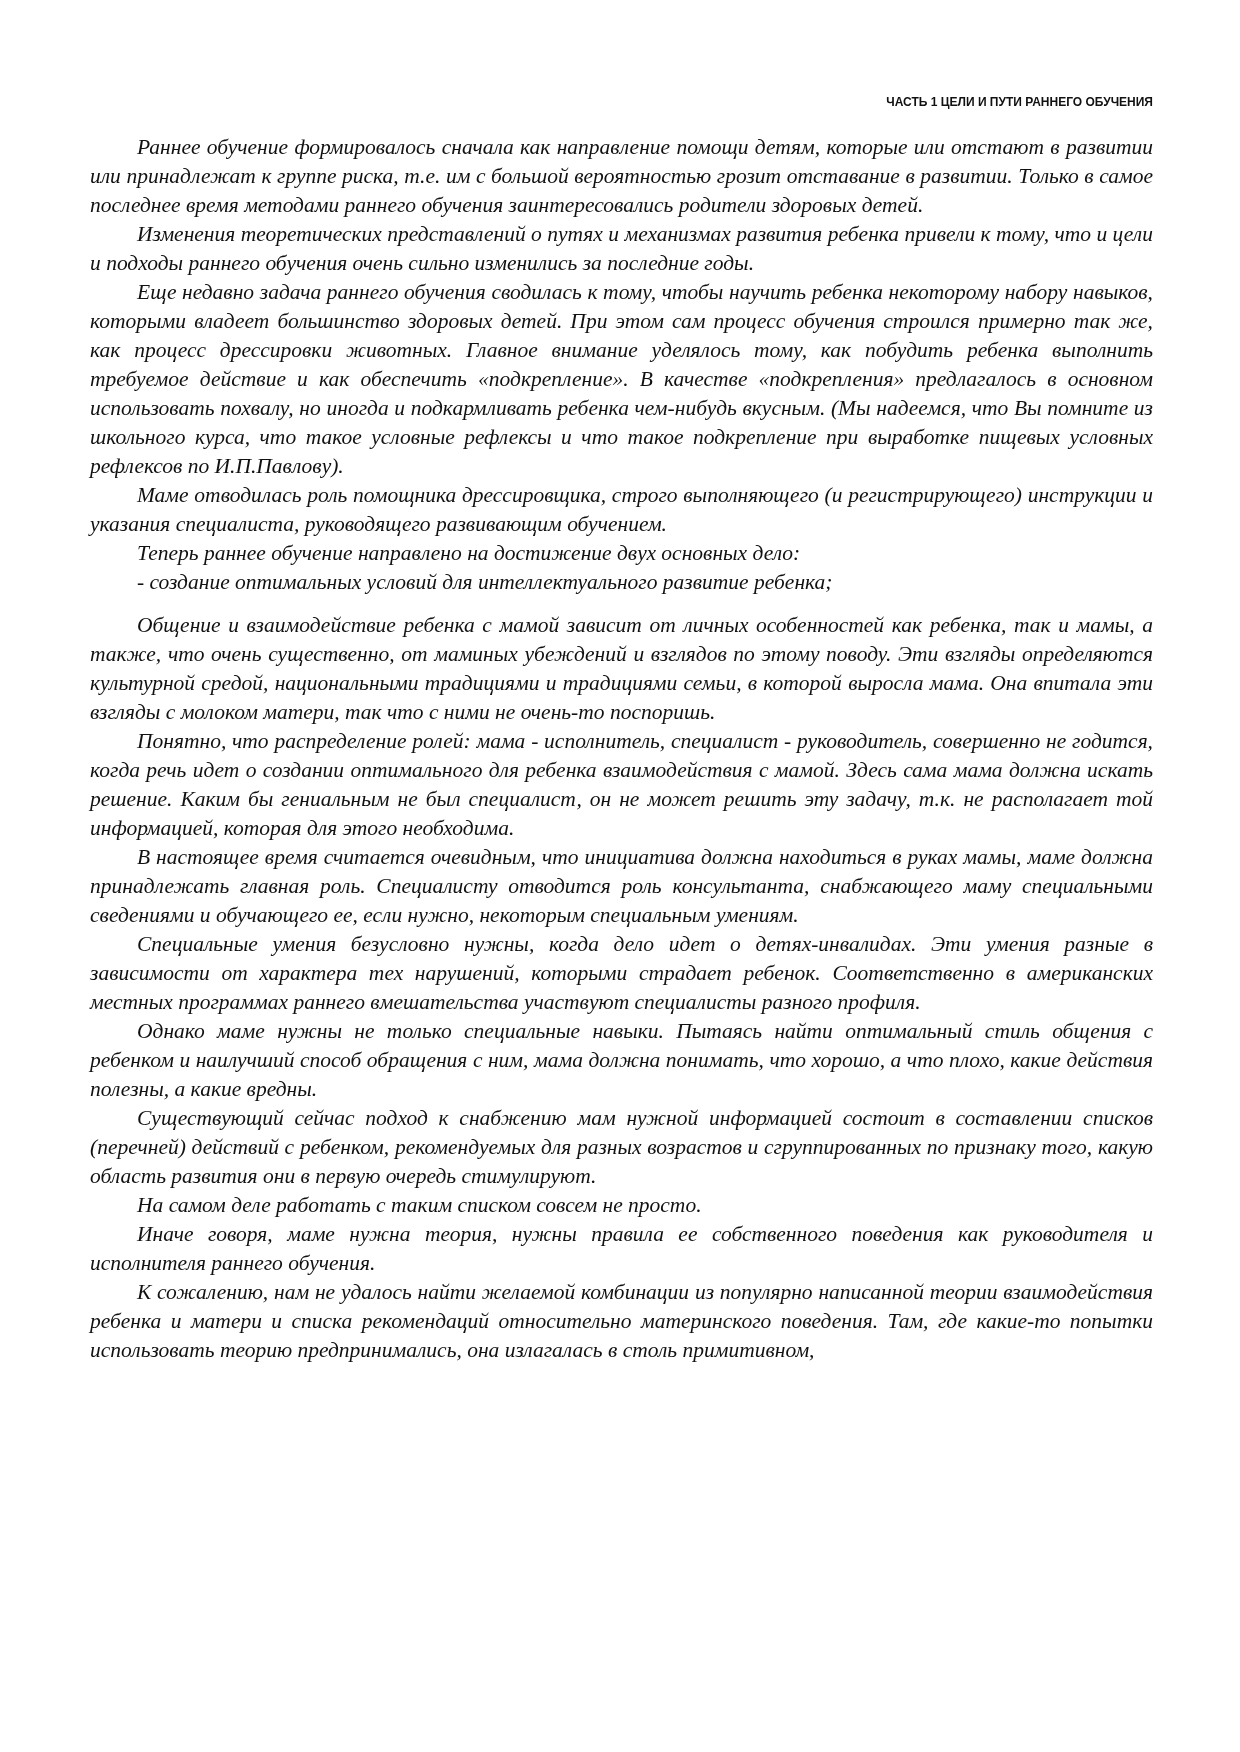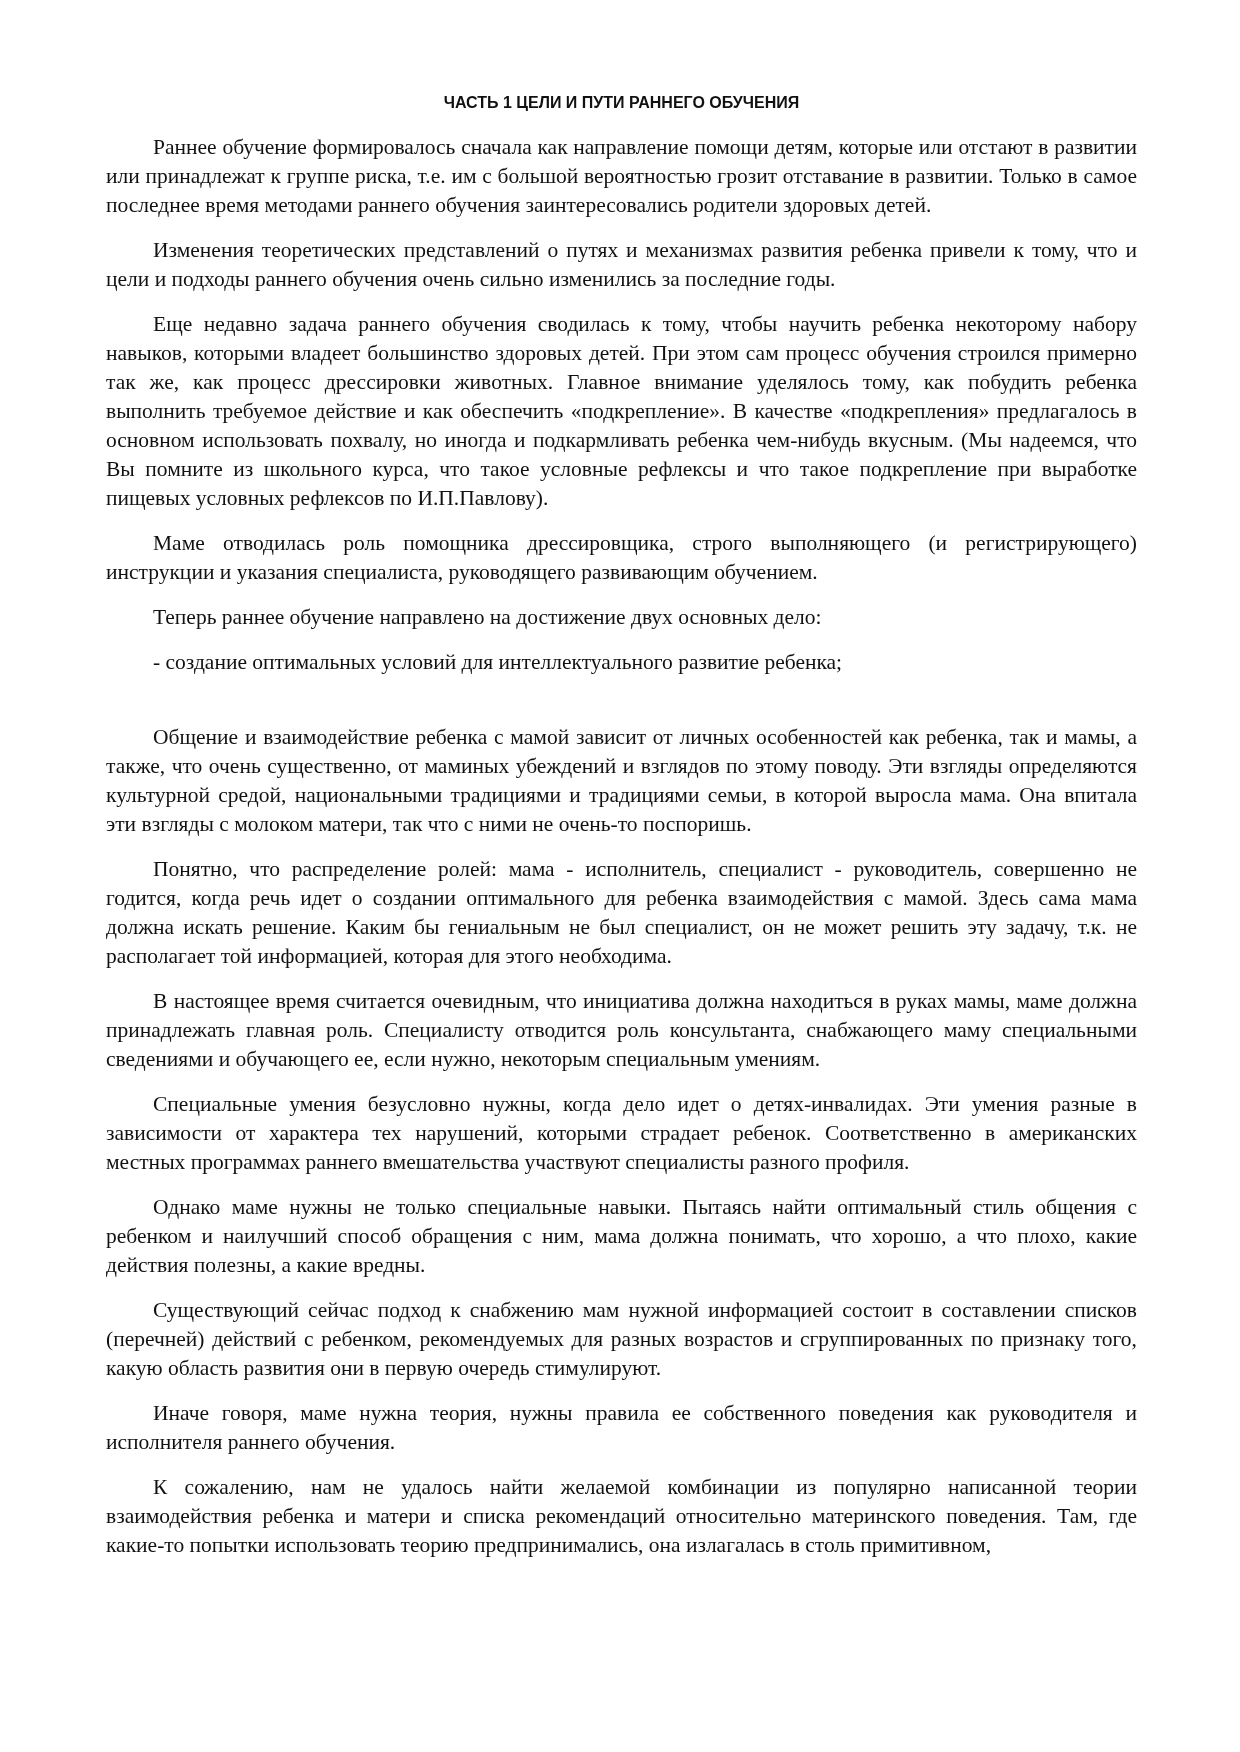--- a/index.html
+++ b/index.html
@@ -3,39 +3,40 @@
 <meta charset="utf-8">
 <style>
   html, body { margin: 0; padding: 0; background: #ffffff; }
   body { width: 1240px; height: 1752px; position: relative; overflow: hidden; }
   .page {
     position: absolute; left: 90px; top: 78px; width: 1063px;
     font-family: "Liberation Serif", serif; font-size: 21.5px; line-height: 29px;
     color: #111; text-align: justify;
   }
   .title {
-    font-family: "Liberation Sans", sans-serif; font-weight: bold; font-size: 16px;
-    text-align: center; margin: 10px 0 16px 0; letter-spacing: 0;
+    font-family: "Liberation Sans", sans-serif; font-weight: bold; font-size: 12px;
+    text-align: right; margin: 10px 0 16px 0; letter-spacing: 0;
   }
-  p { margin: 16px; text-indent: 47px; }
+  p { margin: 0; text-indent: 47px; font-style: italic; }
   .gap { height: 14px; }
 </style>
 </head>
 <body>
 
 <div class="page">
   <div class="title">ЧАСТЬ 1 ЦЕЛИ И ПУТИ РАННЕГО ОБУЧЕНИЯ</div>
   <p>Раннее обучение формировалось сначала как направление помощи детям, которые или отстают в развитии или принадлежат к группе риска, т.е. им с большой вероятностью грозит отставание в развитии. Только в самое последнее время методами раннего обучения заинтересовались родители здоровых детей.</p>
   <p>Изменения теоретических представлений о путях и механизмах развития ребенка привели к тому, что и цели и подходы раннего обучения очень сильно изменились за последние годы.</p>
   <p>Еще недавно задача раннего обучения сводилась к тому, чтобы научить ребенка некоторому набору навыков, которыми владеет большинство здоровых детей. При этом сам процесс обучения строился примерно так же, как процесс дрессировки животных. Главное внимание уделялось тому, как побудить ребенка выполнить требуемое действие и как обеспечить «подкрепление». В качестве «подкрепления» предлагалось в основном использовать похвалу, но иногда и подкармливать ребенка чем-нибудь вкусным. (Мы надеемся, что Вы помните из школьного курса, что такое условные рефлексы и что такое подкрепление при выработке пищевых условных рефлексов по И.П.Павлову).</p>
   <p>Маме отводилась роль помощника дрессировщика, строго выполняющего (и регистрирующего) инструкции и указания специалиста, руководящего развивающим обучением.</p>
   <p>Теперь раннее обучение направлено на достижение двух основных дело:</p>
   <p>- создание оптимальных условий для интеллектуального развитие ребенка;</p>
   <div class="gap"></div>
   <p>Общение и взаимодействие ребенка с мамой зависит от личных особенностей как ребенка, так и мамы, а также, что очень существенно, от маминых убеждений и взглядов по этому поводу. Эти взгляды определяются культурной средой, национальными традициями и традициями семьи, в которой выросла мама. Она впитала эти взгляды с молоком матери, так что с ними не очень-то поспоришь.</p>
   <p>Понятно, что распределение ролей: мама - исполнитель, специалист - руководитель, совершенно не годится, когда речь идет о создании оптимального для ребенка взаимодействия с мамой. Здесь сама мама должна искать решение. Каким бы гениальным не был специалист, он не может решить эту задачу, т.к. не располагает той информацией, которая для этого необходима.</p>
   <p>В настоящее время считается очевидным, что инициатива должна находиться в руках мамы, маме должна принадлежать главная роль. Специалисту отводится роль консультанта, снабжающего маму специальными сведениями и обучающего ее, если нужно, некоторым специальным умениям.</p>
   <p>Специальные умения безусловно нужны, когда дело идет о детях-инвалидах. Эти умения разные в зависимости от характера тех нарушений, которыми страдает ребенок. Соответственно в американских местных программах раннего вмешательства участвуют специалисты разного профиля.</p>
   <p>Однако маме нужны не только специальные навыки. Пытаясь найти оптимальный стиль общения с ребенком и наилучший способ обращения с ним, мама должна понимать, что хорошо, а что плохо, какие действия полезны, а какие вредны.</p>
   <p>Существующий сейчас подход к снабжению мам нужной информацией состоит в составлении списков (перечней) действий с ребенком, рекомендуемых для разных возрастов и сгруппированных по признаку того, какую область развития они в первую очередь стимулируют.</p>
+  <p>На самом деле работать с таким списком совсем не просто.</p>
   <p>Иначе говоря, маме нужна теория, нужны правила ее собственного поведения как руководителя и исполнителя раннего обучения.</p>
   <p>К сожалению, нам не удалось найти желаемой комбинации из популярно написанной теории взаимодействия ребенка и матери и списка рекомендаций относительно материнского поведения. Там, где какие-то попытки использовать теорию предпринимались, она излагалась в столь примитивном,</p>
 </div>
 
 </body></html>

